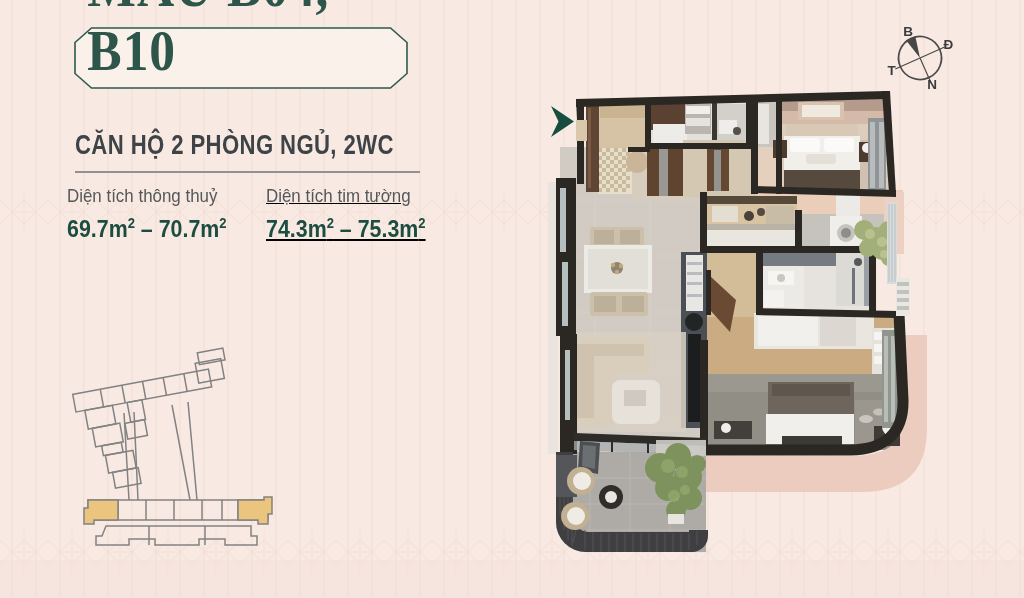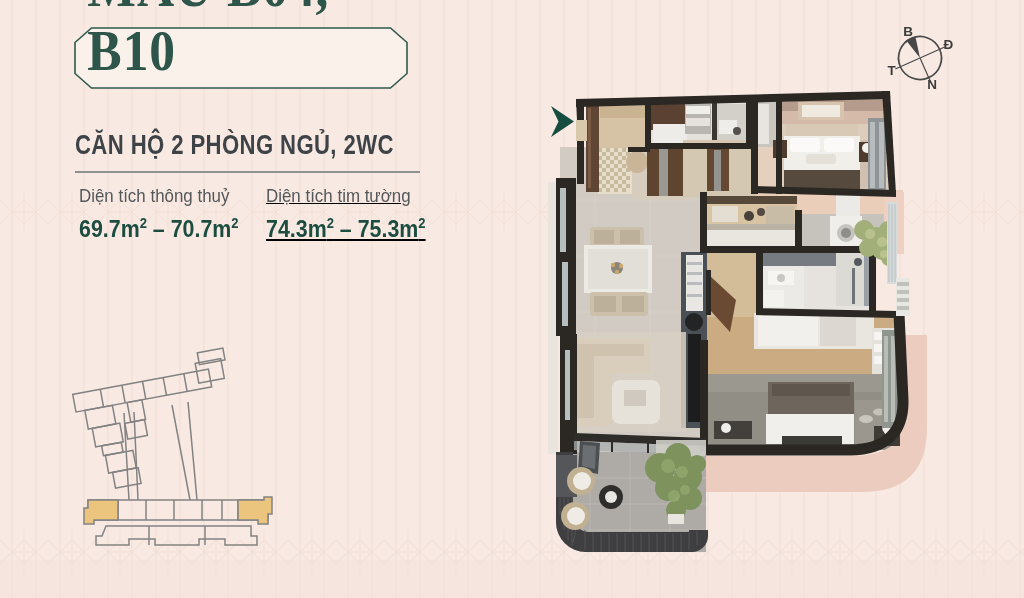--- a/index.html
+++ b/index.html
@@ -16,21 +16,21 @@
   h1.apt{position:absolute;left:75px;top:129px;margin:0;font-size:28px;
     letter-spacing:0.5px;color:#3e4347;font-weight:bold;z-index:3;white-space:nowrap;
     transform:scaleX(0.79);transform-origin:left top;}
   .rule{position:absolute;left:75px;top:171px;width:345px;height:1.5px;background:#8e9290;z-index:3;}
   .col{position:absolute;top:185px;z-index:3;}
   .col .lab{font-size:19px;color:#54585a;white-space:nowrap;
     transform:scaleX(0.89);transform-origin:left top;}
   .col .val{font-size:23px;font-weight:bold;color:#1d4c40;margin-top:8px;white-space:nowrap;
     transform:scaleX(0.93);transform-origin:left top;}
   .col .val sup{font-size:14px;}
-  #c1{left:79px;}
+  #c1{left:67px;}
   #c2{left:266px;text-decoration:underline;}
   #plan{position:absolute;left:0;top:0;z-index:2;}
 </style>
 </head>
 <body>
 <svg id="bgpat" width="1024" height="598" xmlns="http://www.w3.org/2000/svg">
   <defs>
     <pattern id="vlines" width="24" height="598" patternUnits="userSpaceOnUse">
       <rect width="24" height="598" fill="#f8eae3"></rect>
       <rect x="11" width="1.6" height="598" fill="#f4e2da"></rect>

